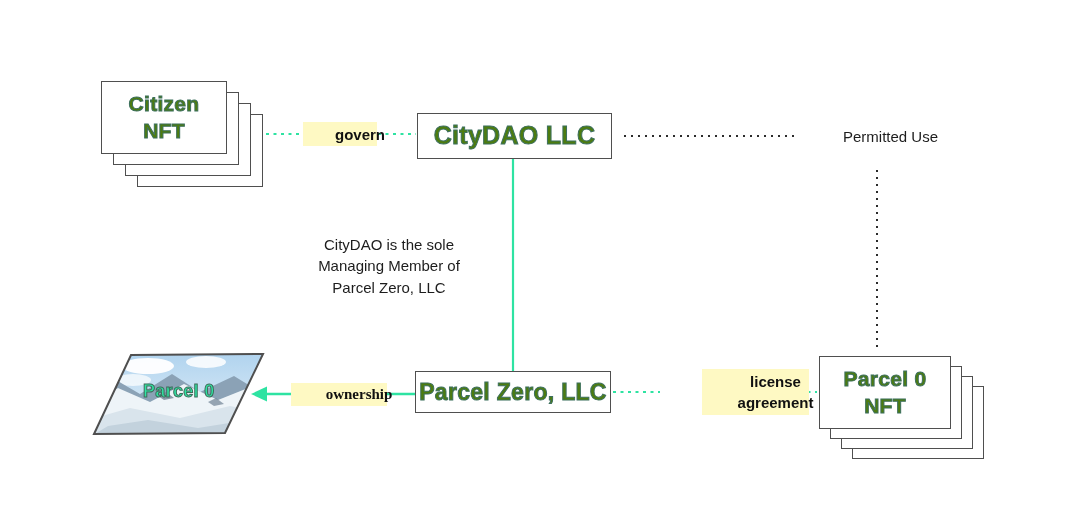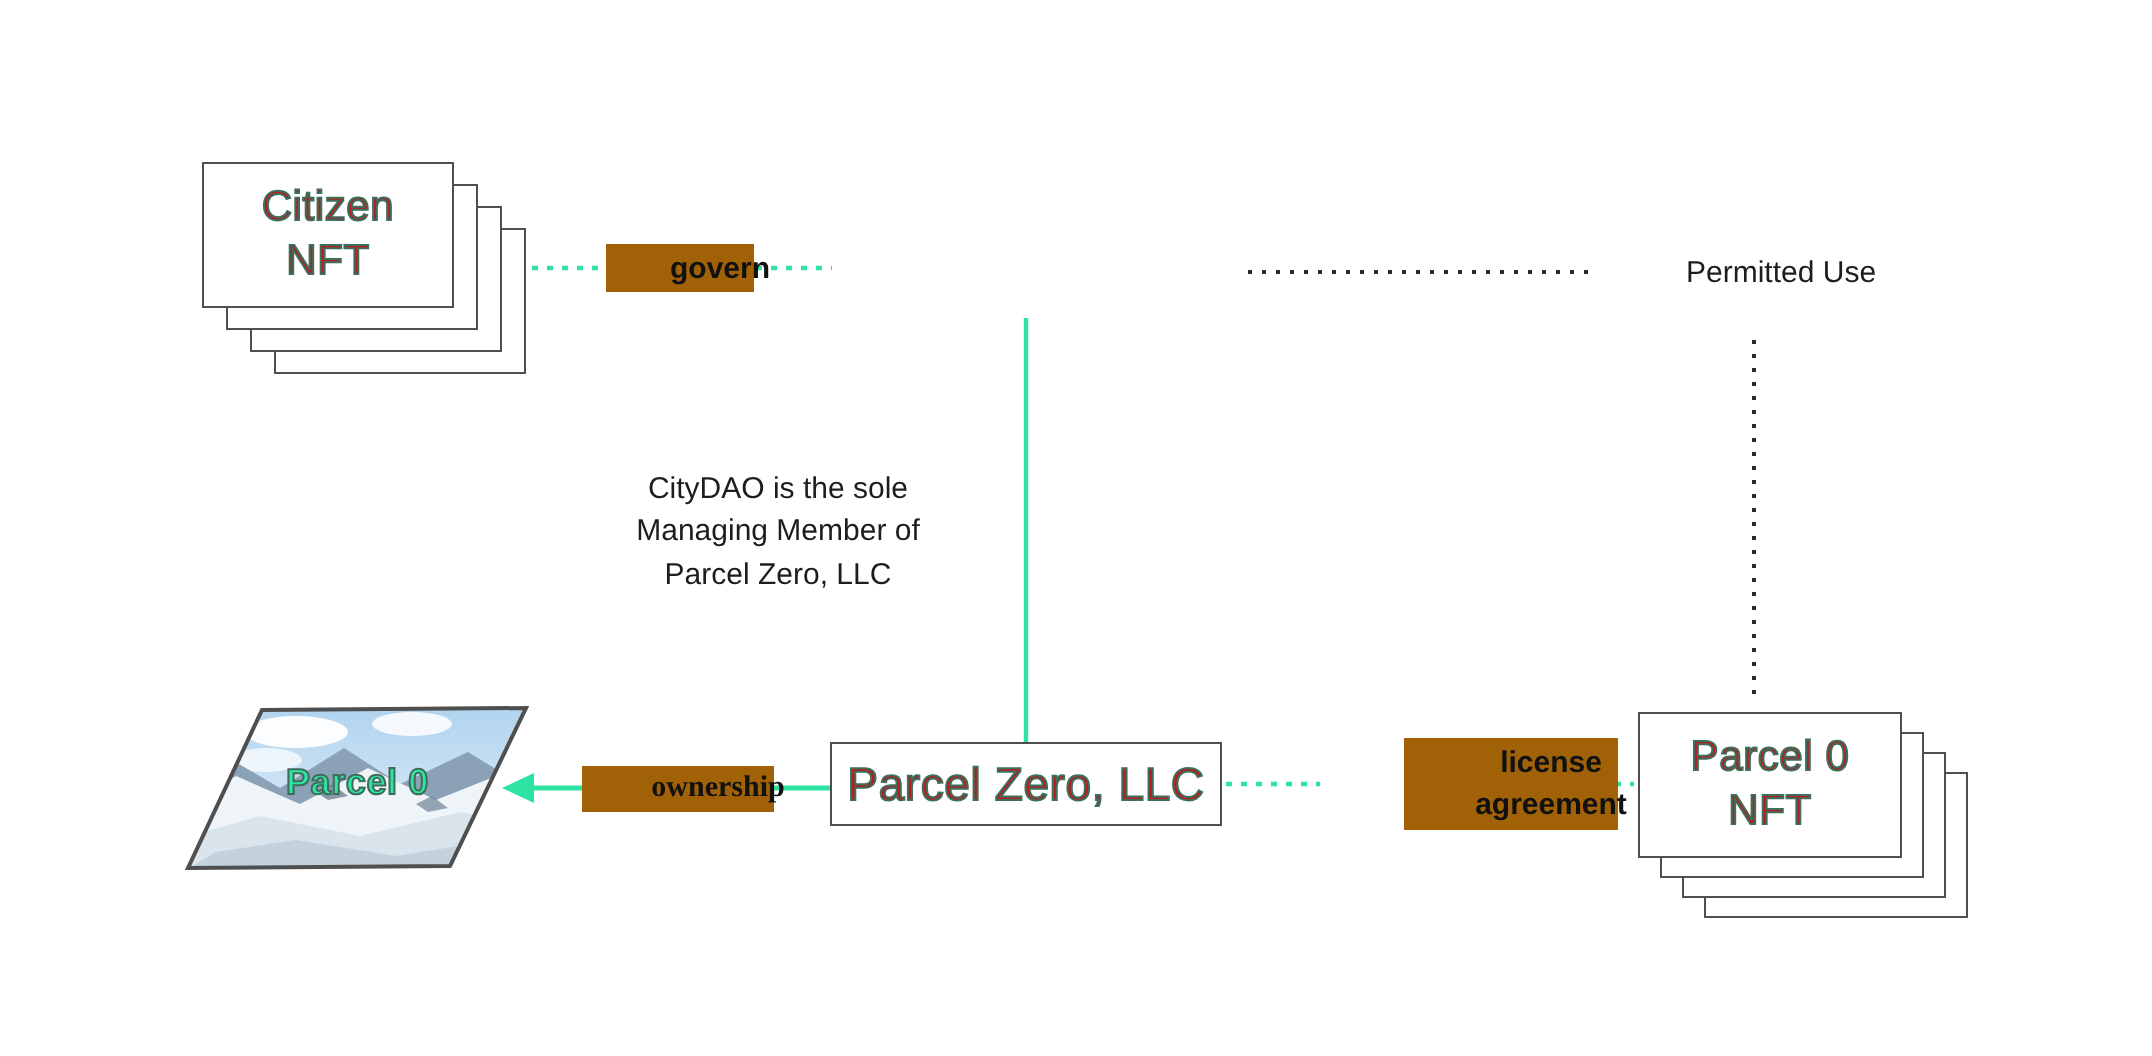--- a/index.html
+++ b/index.html
@@ -33,39 +33,39 @@
     border: 1.6px solid #4f4f4f;
     box-sizing: border-box;
   }
   .card.main {
     display: flex;
     align-items: center;
     justify-content: center;
     text-align: center;
   }
   .green-title {
-    color: #b91c1c;
-    font-weight: normal;
+    color: #4d7c0f;
+    font-weight: bold;
     -webkit-text-stroke: 1px #3c6f5d;
     white-space: pre-line;
     letter-spacing: 0.3px;
     line-height: 1.25;
   }
   .card.main .green-title { font-size: 21px; }
   
   .entity-box {
     background: #ffffff;
     border: 1.8px solid #4f4f4f;
     display: flex;
     align-items: center;
     justify-content: center;
   }
   
   .edge-label {
-    background: #a16207;
+    background: #fef9c3;
     color: #111111;
     font-weight: bold;
     display: flex;
     align-items: center;
     justify-content: center;
     text-align: center;
     font-size: 15px;
     white-space: pre-line;
     line-height: 1.4;
     padding-left: 40px;
@@ -122,20 +122,23 @@
     <div class="card" style="left:125px;top:103px;width:126px;height:73px;"></div>
     <div class="card" style="left:113px;top:92px;width:126px;height:73px;"></div>
     <div class="card main" style="left:101px;top:81px;width:126px;height:73px;">
       <span class="green-title">Citizen
 NFT</span>
     </div>
   </div>
 
   <div class="edge-label" style="left:303px;top:122px;width:74px;height:24px;"><span>govern</span></div>
 
+  <div class="node entity-box" style="left:417px;top:113px;width:195px;height:46px;">
+    <span class="green-title" style="font-size:25px;">CityDAO LLC</span>
+  </div>
 
   <div class="plain-label" style="left:822px;top:128px;margin-left:21px;">Permitted Use</div>
 
   <div class="note" style="left:289px;top:234px;width:200px;">CityDAO is the sole
 Managing Member of
 Parcel Zero, LLC</div>
 
   <div class="parcel-img-wrap" style="left:88px;top:350px;">
     <svg width="182" height="88" viewBox="0 0 182 88">
       <defs>

